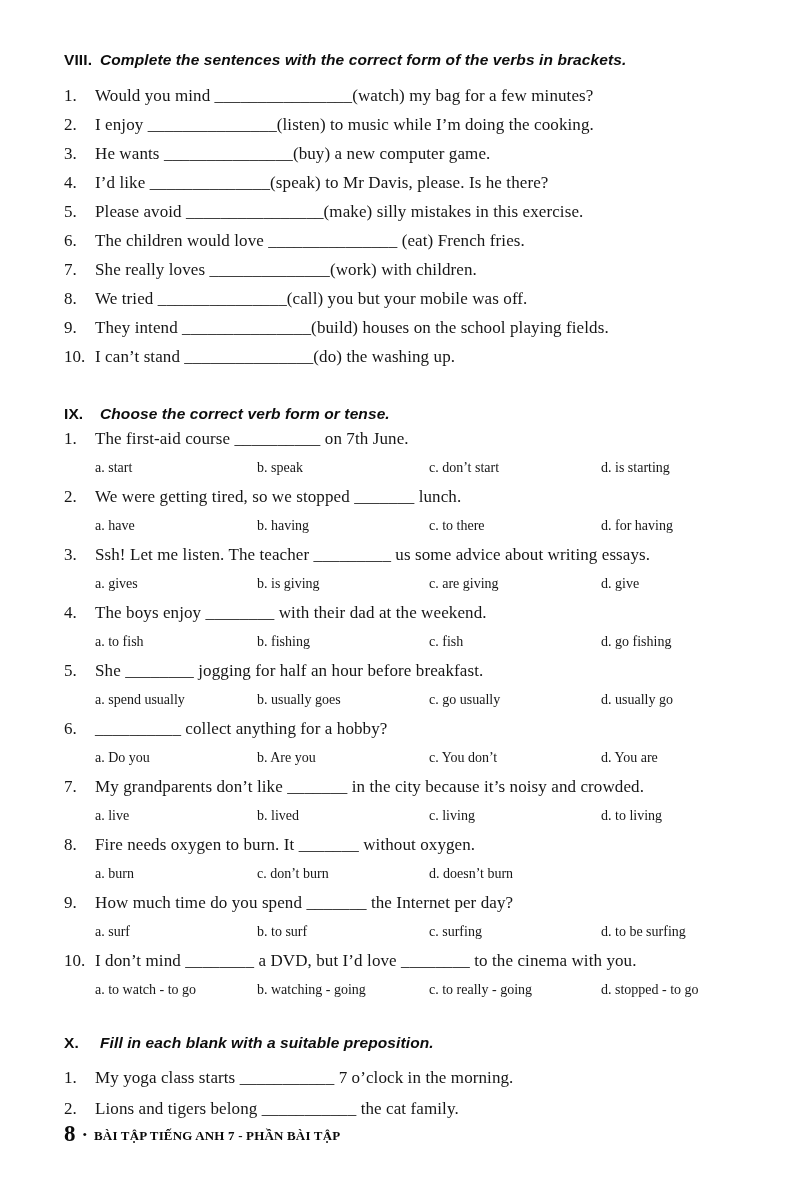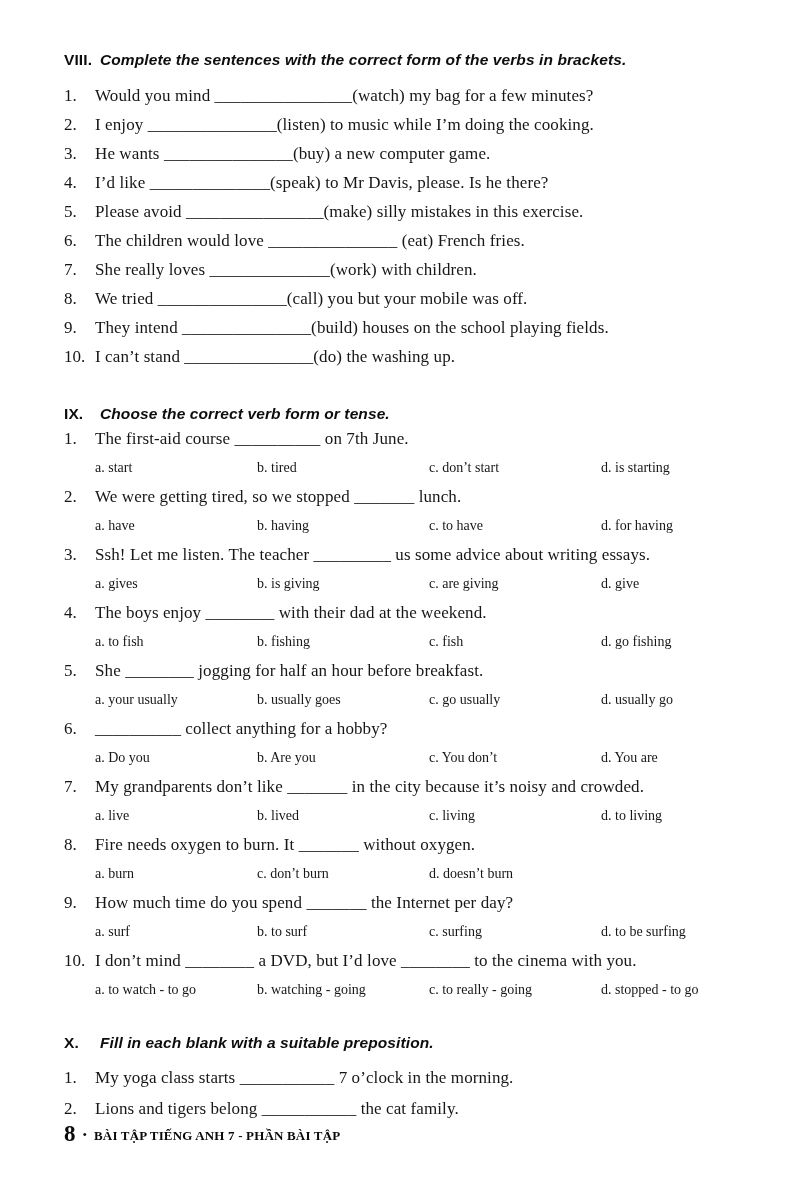--- a/index.html
+++ b/index.html
@@ -142,33 +142,33 @@
       <span class="h-num">IX.</span>
       <span class="h-title">Choose the correct verb form or tense.</span>
     </div>
 
     <div class="item-row">
       <span class="q-num">1.</span>
       <span class="q-text">The first-aid course __________ on 7th June.</span>
     </div>
     <div class="options-row">
       <span class="opt-a">a. start</span>
-      <span class="opt-b">b. tired</span>
+      <span class="opt-b">b. speak</span>
       <span class="opt-c">c. don’t start</span>
       <span class="opt-d">d. is starting</span>
     </div>
 
     <div class="item-row">
       <span class="q-num">2.</span>
       <span class="q-text">We were getting tired, so we stopped _______ lunch.</span>
     </div>
     <div class="options-row">
       <span class="opt-a">a. have</span>
       <span class="opt-b">b. having</span>
-      <span class="opt-c">c. to have</span>
+      <span class="opt-c">c. to there</span>
       <span class="opt-d">d. for having</span>
     </div>
 
     <div class="item-row">
       <span class="q-num">3.</span>
       <span class="q-text">Ssh! Let me listen. The teacher _________ us some advice about writing essays.</span>
     </div>
     <div class="options-row">
       <span class="opt-a">a.  gives</span>
       <span class="opt-b">b. is giving</span>
@@ -185,21 +185,21 @@
       <span class="opt-b">b. fishing</span>
       <span class="opt-c">c. fish</span>
       <span class="opt-d">d. go fishing</span>
     </div>
 
     <div class="item-row">
       <span class="q-num">5.</span>
       <span class="q-text">She ________ jogging for half an hour before breakfast.</span>
     </div>
     <div class="options-row">
-      <span class="opt-a">a. your usually</span>
+      <span class="opt-a">a. spend usually</span>
       <span class="opt-b">b. usually goes</span>
       <span class="opt-c">c. go usually</span>
       <span class="opt-d">d. usually go</span>
     </div>
 
     <div class="item-row">
       <span class="q-num">6.</span>
       <span class="q-text">__________ collect anything for a hobby?</span>
     </div>
     <div class="options-row">

